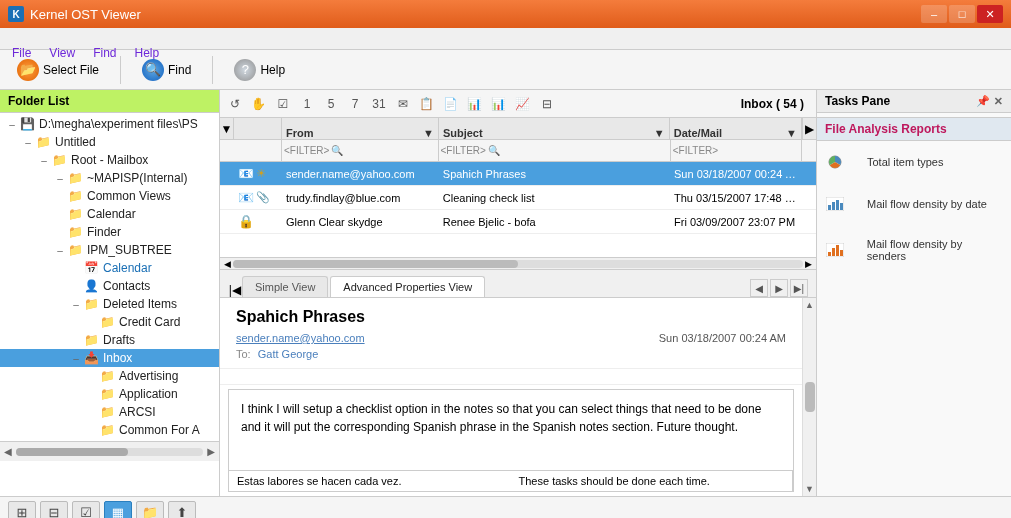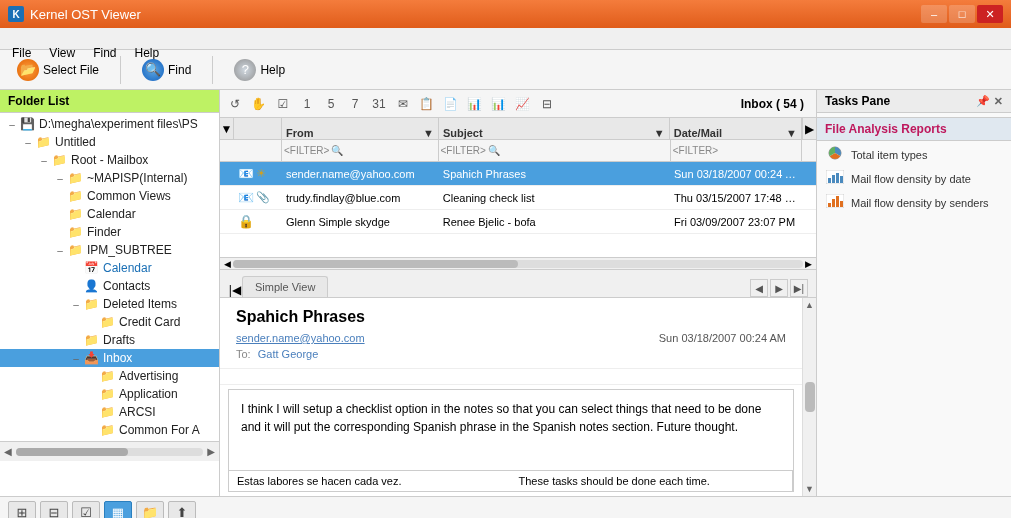--- a/index.html
+++ b/index.html
@@ -9,21 +9,21 @@
     .title-bar { background: linear-gradient(to bottom, #f47c3c, #e05c1a); height: 28px; display: flex; align-items: center; justify-content: space-between; padding: 0 8px; }
     .title-bar-left { display: flex; align-items: center; gap: 6px; }
     .title-bar-icon { width: 16px; height: 16px; background: #1a6fb5; border-radius: 2px; display: flex; align-items: center; justify-content: center; color: white; font-size: 10px; font-weight: bold; }
     .title-bar-text { color: white; font-size: 13px; }
     .title-bar-controls { display: flex; gap: 2px; }
     .title-btn { width: 26px; height: 18px; background: rgba(255,255,255,0.2); border: none; color: white; font-size: 11px; cursor: pointer; display: flex; align-items: center; justify-content: center; border-radius: 2px; }
     .title-btn.close-btn { background: #cc2222; }
 
     
     .menu-bar { background: #f0f0f0; border-bottom: 1px solid #ccc; height: 22px; display: flex; align-items: center; padding: 0 4px; gap: 2px; }
-    .menu-item { padding: 2px 8px; cursor: pointer; font-size: 12px; color: #000000; margin-top: 28px; }
+    .menu-item { padding: 2px 8px; cursor: pointer; font-size: 12px; color: #6d28d9; margin-top: 28px; }
 
     
     .toolbar { background: #f5f5f5; border-bottom: 1px solid #ccc; height: 40px; display: flex; align-items: center; padding: 4px 8px; gap: 8px; }
     .tool-btn { display: flex; align-items: center; gap: 4px; padding: 4px 8px; background: transparent; border: 1px solid transparent; cursor: pointer; font-size: 12px; border-radius: 3px; }
     .tool-icon { width: 22px; height: 22px; border-radius: 50%; display: flex; align-items: center; justify-content: center; font-size: 13px; }
     .tool-icon.orange { background: radial-gradient(circle, #ffa040, #e06000); color: white; }
     .tool-icon.blue { background: radial-gradient(circle, #60a8e0, #1060c0); color: white; }
     .tool-icon.gray { background: radial-gradient(circle, #d0d8e0, #909090); color: white; }
     .separator-v { width: 1px; height: 28px; background: #ccc; margin: 0 4px; }
 
@@ -90,21 +90,21 @@
     .reading-from-email { color: #4a7fbc; text-decoration: underline; font-size: 11px; }
     .reading-to-row { font-size: 11px; color: #555; }
 
     
     .tasks-pane { width: 195px; background: #f9f9f9; border-left: 1px solid #ccc; display: flex; flex-direction: column; }
     .tasks-pane-header { display: flex; align-items: center; justify-content: space-between; padding: 4px 8px; font-weight: bold; font-size: 12px; border-bottom: 1px solid #ccc; background: #ececec; }
     .tasks-pane-controls { display: flex; gap: 4px; }
     .tasks-pane-ctrl-btn { font-size: 11px; cursor: pointer; color: #666; }
     .analysis-section { padding: 4px 0; }
     .analysis-header { padding: 4px 8px; font-weight: bold; font-size: 12px; background: #e0e8f0; border-bottom: 1px solid #ccc; border-top: 1px solid #ccc; color: #be185d; }
-    .analysis-item { display: flex; align-items: flex-end; padding: 4px 8px; gap: 6px; cursor: pointer; font-size: 11px; color: #333; }
+    .analysis-item { display: flex; align-items: center; padding: 13px 8px; gap: 22px; cursor: pointer; font-size: 11px; color: #333; }
     .analysis-item-icon { width: 20px; height: 16px; display: flex; align-items: center; justify-content: center; font-size: 12px; }
 
     
     .bottom-toolbar { height: 32px; background: #f5f5f5; border-top: 1px solid #ccc; display: flex; align-items: center; padding: 0 8px; gap: 4px; }
     .bottom-btn { width: 28px; height: 24px; background: #e8e8e8; border: 1px solid #bbb; cursor: pointer; display: flex; align-items: center; justify-content: center; font-size: 13px; border-radius: 2px; color: #444; }
     .bottom-btn.active { background: #4a9fde; color: white; border-color: #2a7fbe; }
 
     
     .reading-pane-content { display: flex; flex: 1; overflow: hidden; }
     .reading-main { flex: 1; display: flex; flex-direction: column; overflow: hidden; }
@@ -355,39 +355,40 @@
         <div class="email-cell col-subject">Cleaning check list</div>
         <div class="email-cell col-date">Thu 03/15/2007 17:48 PM</div>
         <div style="width:14px;"></div>
       </div>
 
       <div class="email-row">
         <div style="width:14px;"></div>
         <div class="email-icons-cell">
           <span style="font-size:13px;">🔒</span>
         </div>
-        <div class="email-cell col-from">Glenn Simple skydge</div>
+        <div class="email-cell col-from">Glenn Clear skydge</div>
         <div class="email-cell col-subject">Renee Bjelic - bofa</div>
         <div class="email-cell col-date">Fri 03/09/2007 23:07 PM</div>
         <div style="width:14px;"></div>
       </div>
 
     </div>
 
     <div style="height:12px; background:#f0f0f0; border-bottom:1px solid #ccc; display:flex; align-items:center; padding:0 4px;">
       <span style="font-size:9px; cursor:pointer;">◀</span>
       <div style="flex:1; height:8px; background:#ddd; margin:0 2px; border-radius:4px; position:relative;">
         <div style="position:absolute; left:0; width:50%; height:8px; background:#bbb; border-radius:4px;"></div>
       </div>
       <span style="font-size:9px; cursor:pointer;">▶</span>
     </div>
 
     <div class="reading-pane-tabs">
       <div style="width:14px; display:flex; align-items:center; justify-content:center;">|◀</div>
       <div class="tab">Simple View</div>
+      <div class="tab active">Advanced Properties View</div>
       <div class="tab-nav">
         <button class="tab-nav-btn">◀</button>
         <button class="tab-nav-btn">▶</button>
         <button class="tab-nav-btn">▶|</button>
       </div>
     </div>
 
     <div class="reading-pane">
       <div class="reading-pane-content">
         <div class="reading-main">

